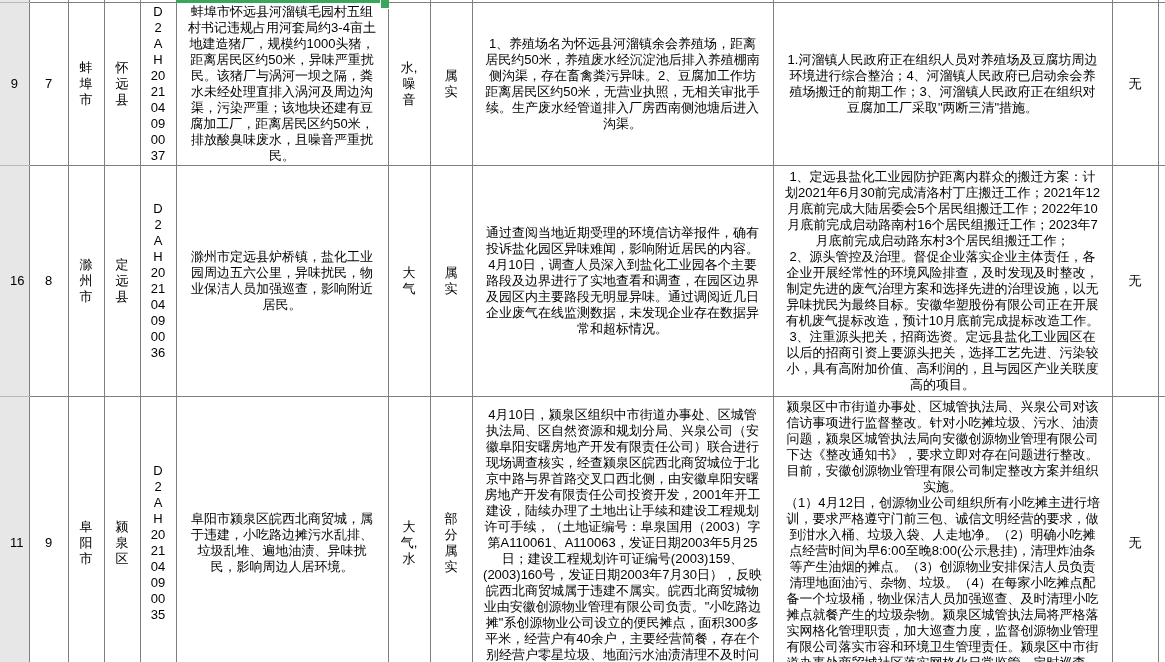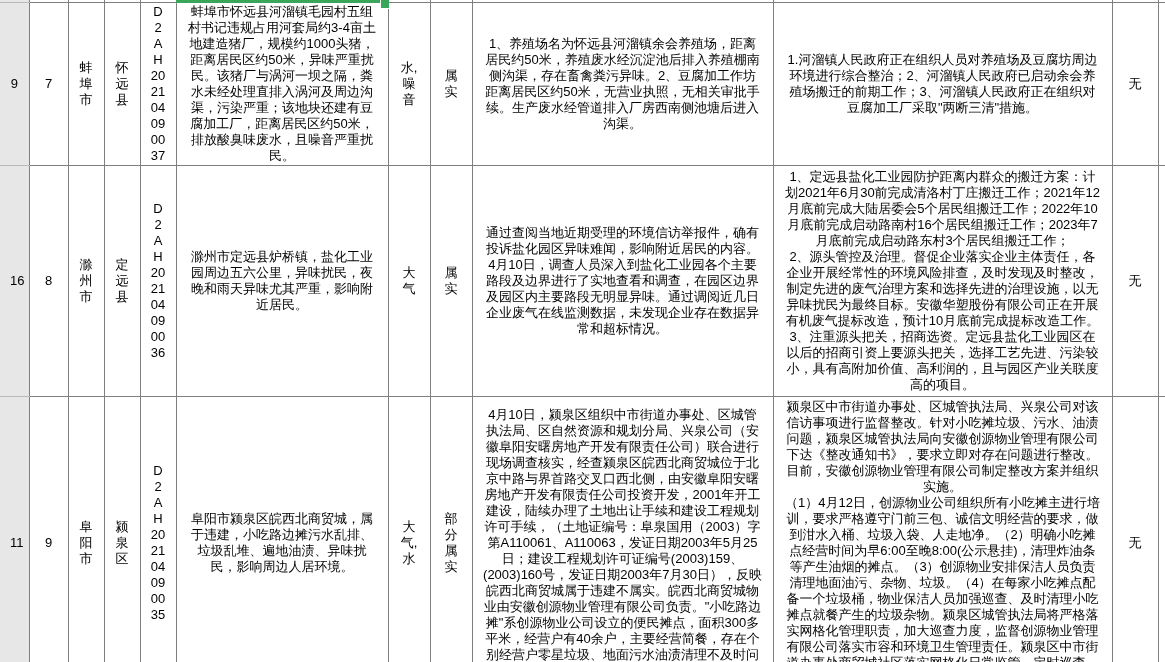--- a/index.html
+++ b/index.html
@@ -63,32 +63,32 @@
     <tr style="height:146px">
       <td class="rh">9</td>
       <td class="c">7</td>
       <td class="c">蚌埠市</td>
       <td class="c">怀远县</td>
       <td class="c caseno">D2AH202104090037</td>
       <td class="c">蚌埠市怀远县河溜镇毛园村五组村书记违规占用河套局约3-4亩土地建造猪厂，规模约1000头猪，距离居民区约50米，异味严重扰民。该猪厂与涡河一坝之隔，粪水未经处理直排入涡河及周边沟渠，污染严重；该地块还建有豆腐加工厂，距离居民区约50米，排放酸臭味废水，且噪音严重扰民。</td>
       <td class="c">水,噪音</td>
       <td class="c">属实</td>
       <td class="c">1、养殖场名为怀远县河溜镇余会养殖场，距离居民约50米，养殖废水经沉淀池后排入养殖棚南侧沟渠，存在畜禽粪污异味。2、豆腐加工作坊距离居民区约50米，无营业执照，无相关审批手续。生产废水经管道排入厂房西南侧池塘后进入沟渠。</td>
-      <td class="c">1.河溜镇人民政府正在组织人员对养殖场及豆腐坊周边环境进行综合整治；2、河溜镇人民政府已启动余会养殖场搬迁的前期工作；3、河溜镇人民政府正在组织对豆腐加工厂采取"两断三清"措施。</td>
+      <td class="c">1.河溜镇人民政府正在组织人员对养殖场及豆腐坊周边环境进行综合整治；4、河溜镇人民政府已启动余会养殖场搬迁的前期工作；3、河溜镇人民政府正在组织对豆腐加工厂采取"两断三清"措施。</td>
       <td class="c">无</td>
       <td class="filler"></td>
     </tr>
 
     <tr style="height:231px">
       <td class="rh">16</td>
       <td class="c">8</td>
       <td class="c">滁州市</td>
       <td class="c">定远县</td>
       <td class="c caseno">D2AH202104090036</td>
-      <td class="c">滁州市定远县炉桥镇，盐化工业园周边五六公里，异味扰民，夜晚和雨天异味尤其严重，影响附近居民。</td>
+      <td class="c">滁州市定远县炉桥镇，盐化工业园周边五六公里，异味扰民，物业保洁人员加强巡查，影响附近居民。</td>
       <td class="c">大气</td>
       <td class="c">属实</td>
       <td class="c med">通过查阅当地近期受理的环境信访举报件，确有投诉盐化园区异味难闻，影响附近居民的内容。4月10日，调查人员深入到盐化工业园各个主要路段及边界进行了实地查看和调查，在园区边界及园区内主要路段无明显异味。通过调阅近几日企业废气在线监测数据，未发现企业存在数据异常和超标情况。</td>
       <td class="c pre tight">1、定远县盐化工业园防护距离内群众的搬迁方案：计划2021年6月30前完成清洛村丁庄搬迁工作；2021年12月底前完成大陆居委会5个居民组搬迁工作；2022年10月底前完成启动路南村16个居民组搬迁工作；2023年7月底前完成启动路东村3个居民组搬迁工作；
 2、源头管控及治理。督促企业落实企业主体责任，各企业开展经常性的环境风险排查，及时发现及时整改，制定先进的废气治理方案和选择先进的治理设施，以无异味扰民为最终目标。安徽华塑股份有限公司正在开展有机废气提标改造，预计10月底前完成提标改造工作。
 3、注重源头把关，招商选资。定远县盐化工业园区在以后的招商引资上要源头把关，选择工艺先进、污染较小，具有高附加价值、高利润的，且与园区产业关联度高的项目。</td>
       <td class="c">无</td>
       <td class="filler"></td>
     </tr>
 

